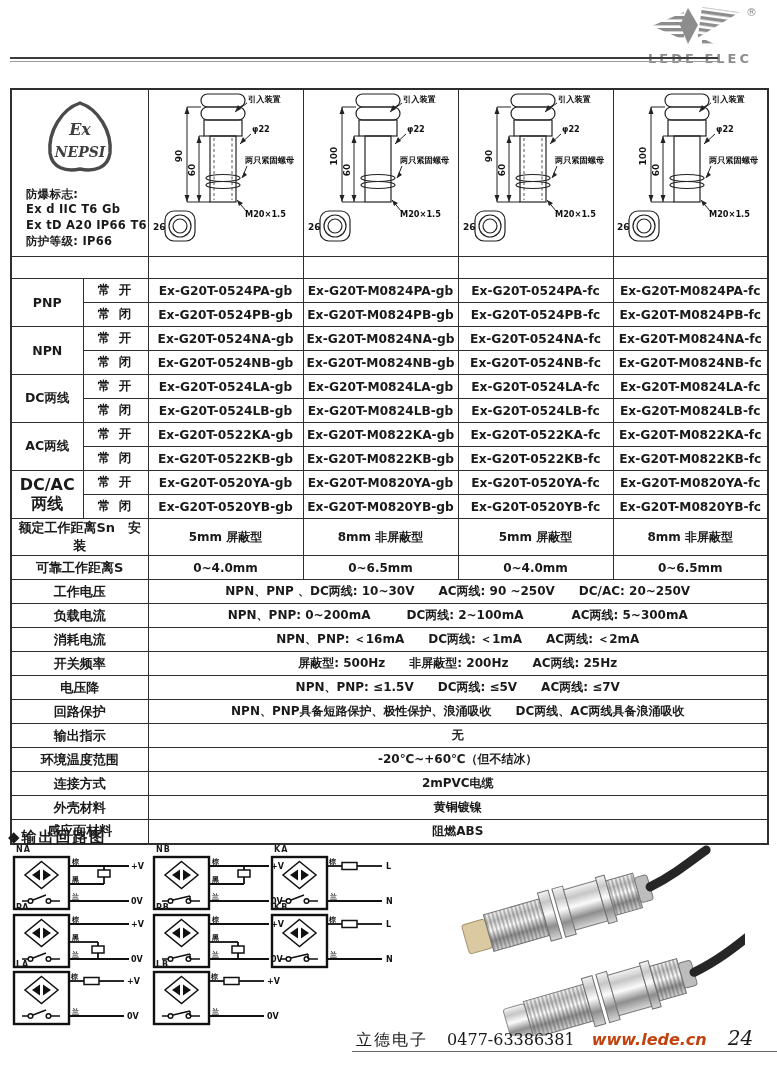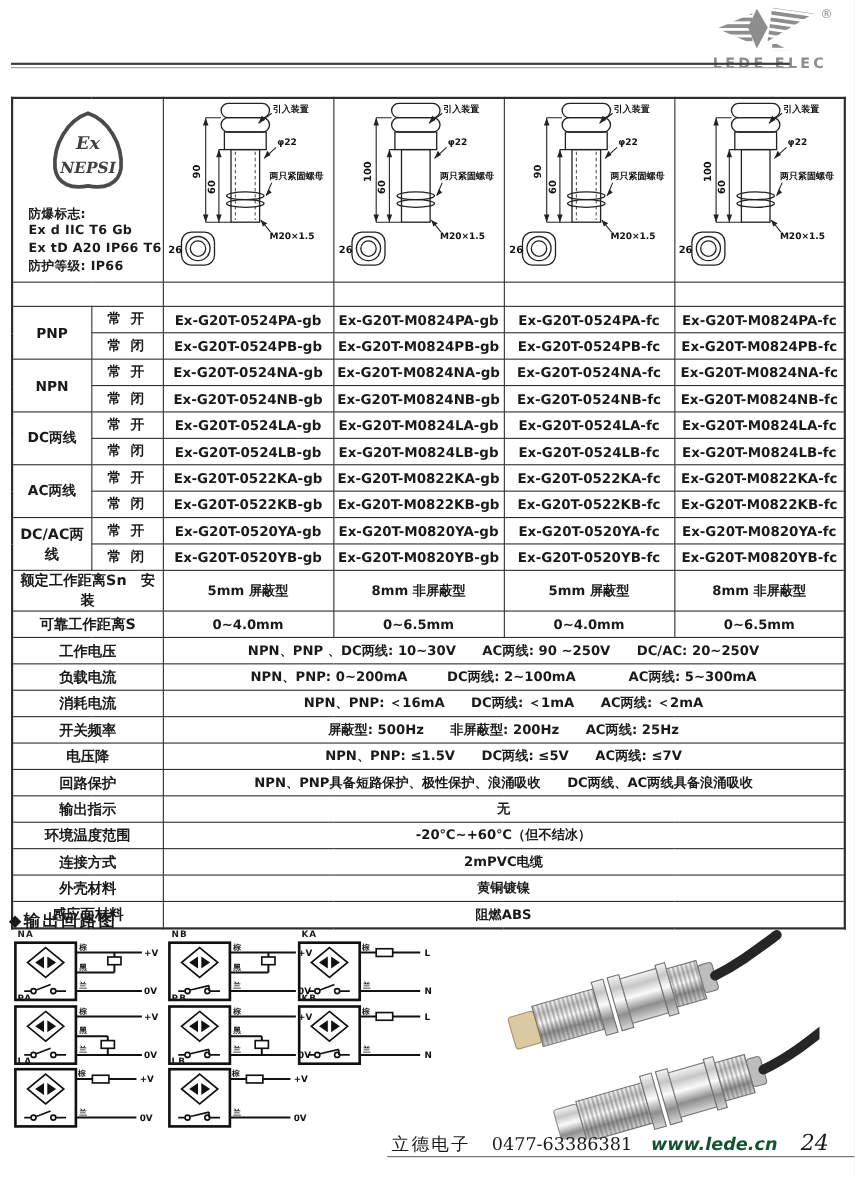--- a/index.html
+++ b/index.html
@@ -47,21 +47,21 @@
   .cw{stroke:#111;stroke-width:1.8;}
   .cr{fill:#fff;stroke:#111;stroke-width:1.5;}
   .ct{font-size:7px;font-weight:700;fill:#111;}
   .ctt{font-size:8px;font-weight:700;fill:#111;}
   
   .photo{position:absolute;left:443px;top:838px;width:302px;height:198px;}
   
   .footer{position:absolute;left:356px;top:1026px;width:414px;white-space:nowrap;}
   .footer .co{font-size:16px;font-family:"DejaVu Serif","Liberation Serif",serif;letter-spacing:2px;}
   .footer .ph{font-size:16px;font-family:"DejaVu Serif","Liberation Serif",serif;margin-left:14px;}
-  .footer .web{font-size:16px;font-weight:700;font-style:italic;margin-left:12px;color:#14532d;}
+  .footer .web{font-size:16px;font-weight:700;font-style:italic;margin-left:12px;color:#c2410c;}
   .footer .pg{font-size:20px;font-style:italic;font-family:"DejaVu Serif","Liberation Serif",serif;margin-left:16px;}
   .footer-rule{position:absolute;left:352px;top:1051px;width:425px;border-top:1.5px solid #666;}
 </style>
 </head>
 <body>
 
 <div class="page">
 
   <div class="logo">
     <svg width="120" height="42" viewBox="0 0 120 42">
@@ -324,21 +324,21 @@
       <td class="model">Ex-G20T-M0822KA-fc</td>
     </tr>
     <tr class="h-std">
       <td class="state">常 闭</td>
       <td class="model">Ex-G20T-0522KB-gb</td>
       <td class="model">Ex-G20T-M0822KB-gb</td>
       <td class="model">Ex-G20T-0522KB-fc</td>
       <td class="model">Ex-G20T-M0822KB-fc</td>
     </tr>
     <tr class="h-std">
-      <td class="grp" rowspan="2" style="font-size:13px">DC/AC两线</td>
+      <td class="grp" rowspan="2" style="font-size:16px">DC/AC两线</td>
       <td class="state">常 开</td>
       <td class="model">Ex-G20T-0520YA-gb</td>
       <td class="model">Ex-G20T-M0820YA-gb</td>
       <td class="model">Ex-G20T-0520YA-fc</td>
       <td class="model">Ex-G20T-M0820YA-fc</td>
     </tr>
     <tr class="h-std">
       <td class="state">常 闭</td>
       <td class="model">Ex-G20T-0520YB-gb</td>
       <td class="model">Ex-G20T-M0820YB-gb</td>

